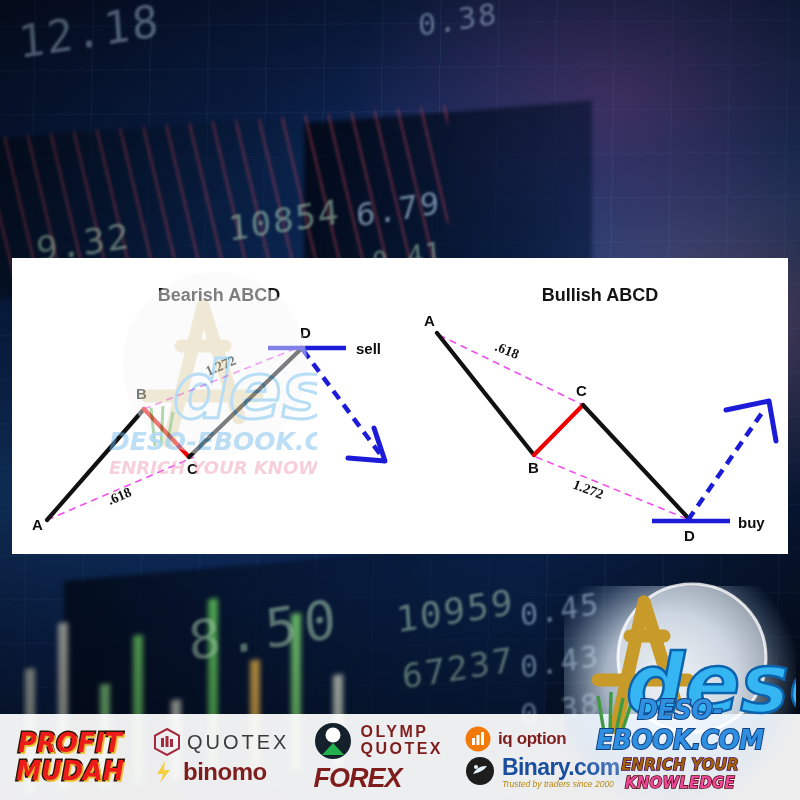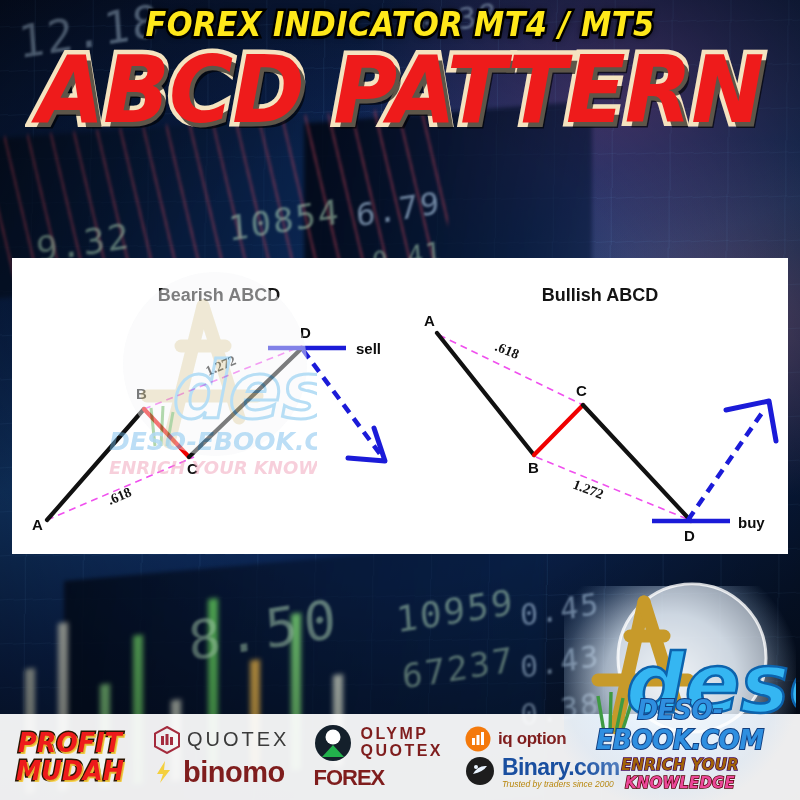--- a/index.html
+++ b/index.html
@@ -138,23 +138,23 @@
     paint-order: stroke fill;
     text-shadow: 2px 2px 0 rgba(255,210,60,.85);
     transform: scaleX(.94);
   }
   .brandcol { display: flex; flex-direction: column; justify-content: center; gap: 2px; }
   .brandrow { display: flex; align-items: center; gap: 7px; white-space: nowrap; }
   .bname {
     font-family: "Liberation Sans", sans-serif; color: #7f1d1d;
   }
   .quotex { font-size: 20px; letter-spacing: 3px; font-weight: 400; color:#3b3b3b;}
-  .binomo { font-size: 29px; font-weight: 700; letter-spacing: -.5px; }
+  .binomo { font-size: 24px; font-weight: 700; letter-spacing: -.5px; }
   .olymp { font-size: 16px; font-weight: 700; letter-spacing: 2.5px; line-height: 1.05; text-align: left;}
-  .forex { font-size: 22px; font-weight: 900; letter-spacing: -1px; }
+  .forex { font-size: 27px; font-weight: 900; font-style: italic; letter-spacing: -1px; }
   .iqopt { font-size: 17px; font-weight: 700; letter-spacing: -.4px; }
   .binary { font-size: 23px; font-weight: 700; color:#1a4fa0; letter-spacing:-.6px;}
   .binary-sub { font-size: 8.5px; font-style: italic; color:#b8860b; margin-top:-2px; }
 
   
   .deso {
     position: absolute; right: 4px; bottom: 0px;
     width: 232px; height: 214px; z-index: 7;
   }
   .deso-glow {
@@ -212,24 +212,20 @@
     <div class="bg-num green" style="left:188px;top:598px; font-size:54px; letter-spacing:6px;">8.50</div>
     <div class="bg-num green" style="left:396px;top:590px; font-size:36px;">10959</div>
     <div class="bg-num green" style="left:402px;top:648px; font-size:34px;">67237</div>
     <div class="bg-num" style="left:520px; top:592px; font-size:30px;">0.45</div>
     <div class="bg-num" style="left:520px; top:644px; font-size:30px;">0.43</div>
     <div class="bg-num" style="left:520px; top:692px; font-size:30px;">0.38</div>
 
     <div class="bg-vig"></div>
   </div>
 
-  <div class="hdr">
-    <div class="hdr-sub">FOREX INDICATOR MT4 / MT5</div>
-    <div class="hdr-main">ABCD PATTERN</div>
-  </div>
 
   <div class="card">
 
     <svg class="wm" viewBox="0 0 210 250">
       <circle cx="108" cy="96" r="92" fill="#f4f6f8" opacity="0.85"></circle>
       <g stroke="#e2d7b4" stroke-width="13" stroke-linecap="round" fill="none">
         <path d="M62 174 L96 38"></path>
         <path d="M96 38 L132 150"></path>
         <path d="M40 128 L150 128"></path>
         <path d="M74 78 L118 78"></path>

